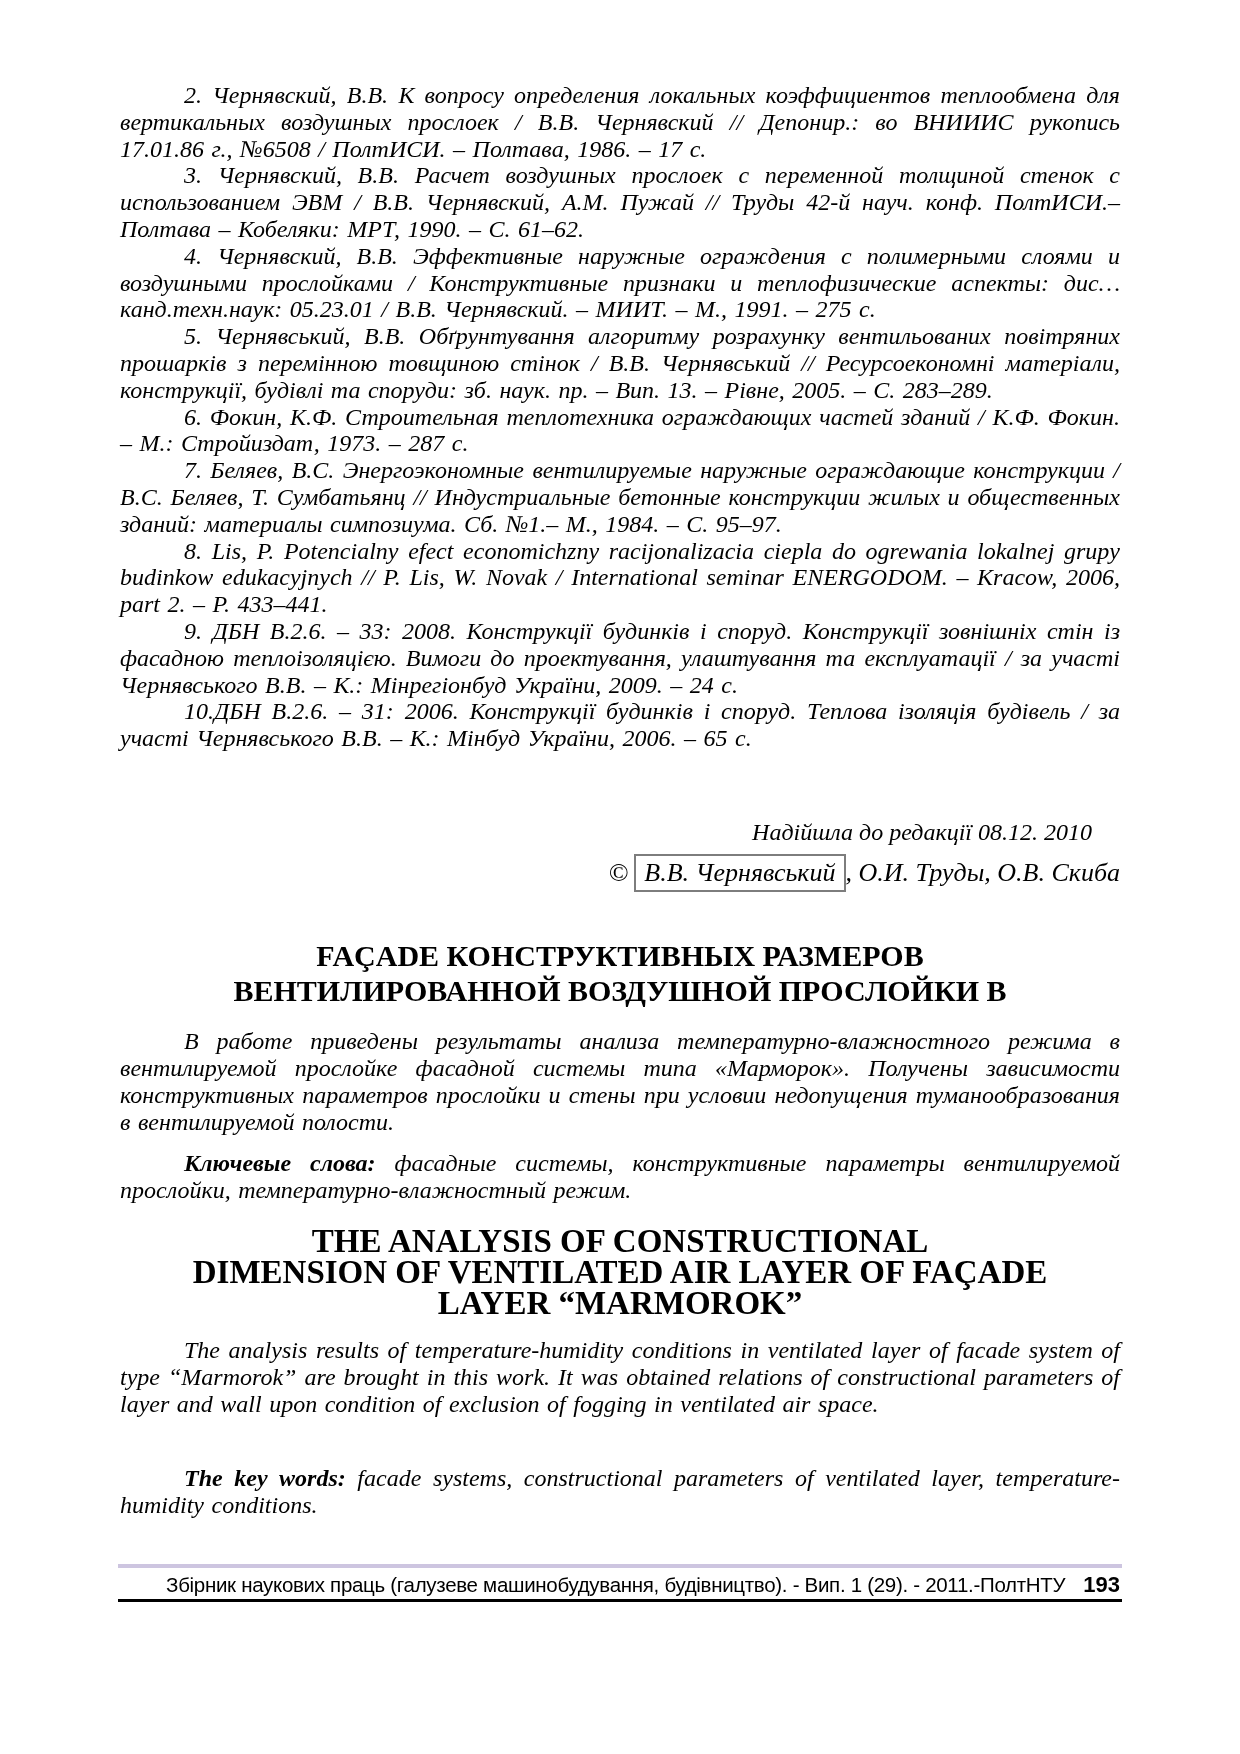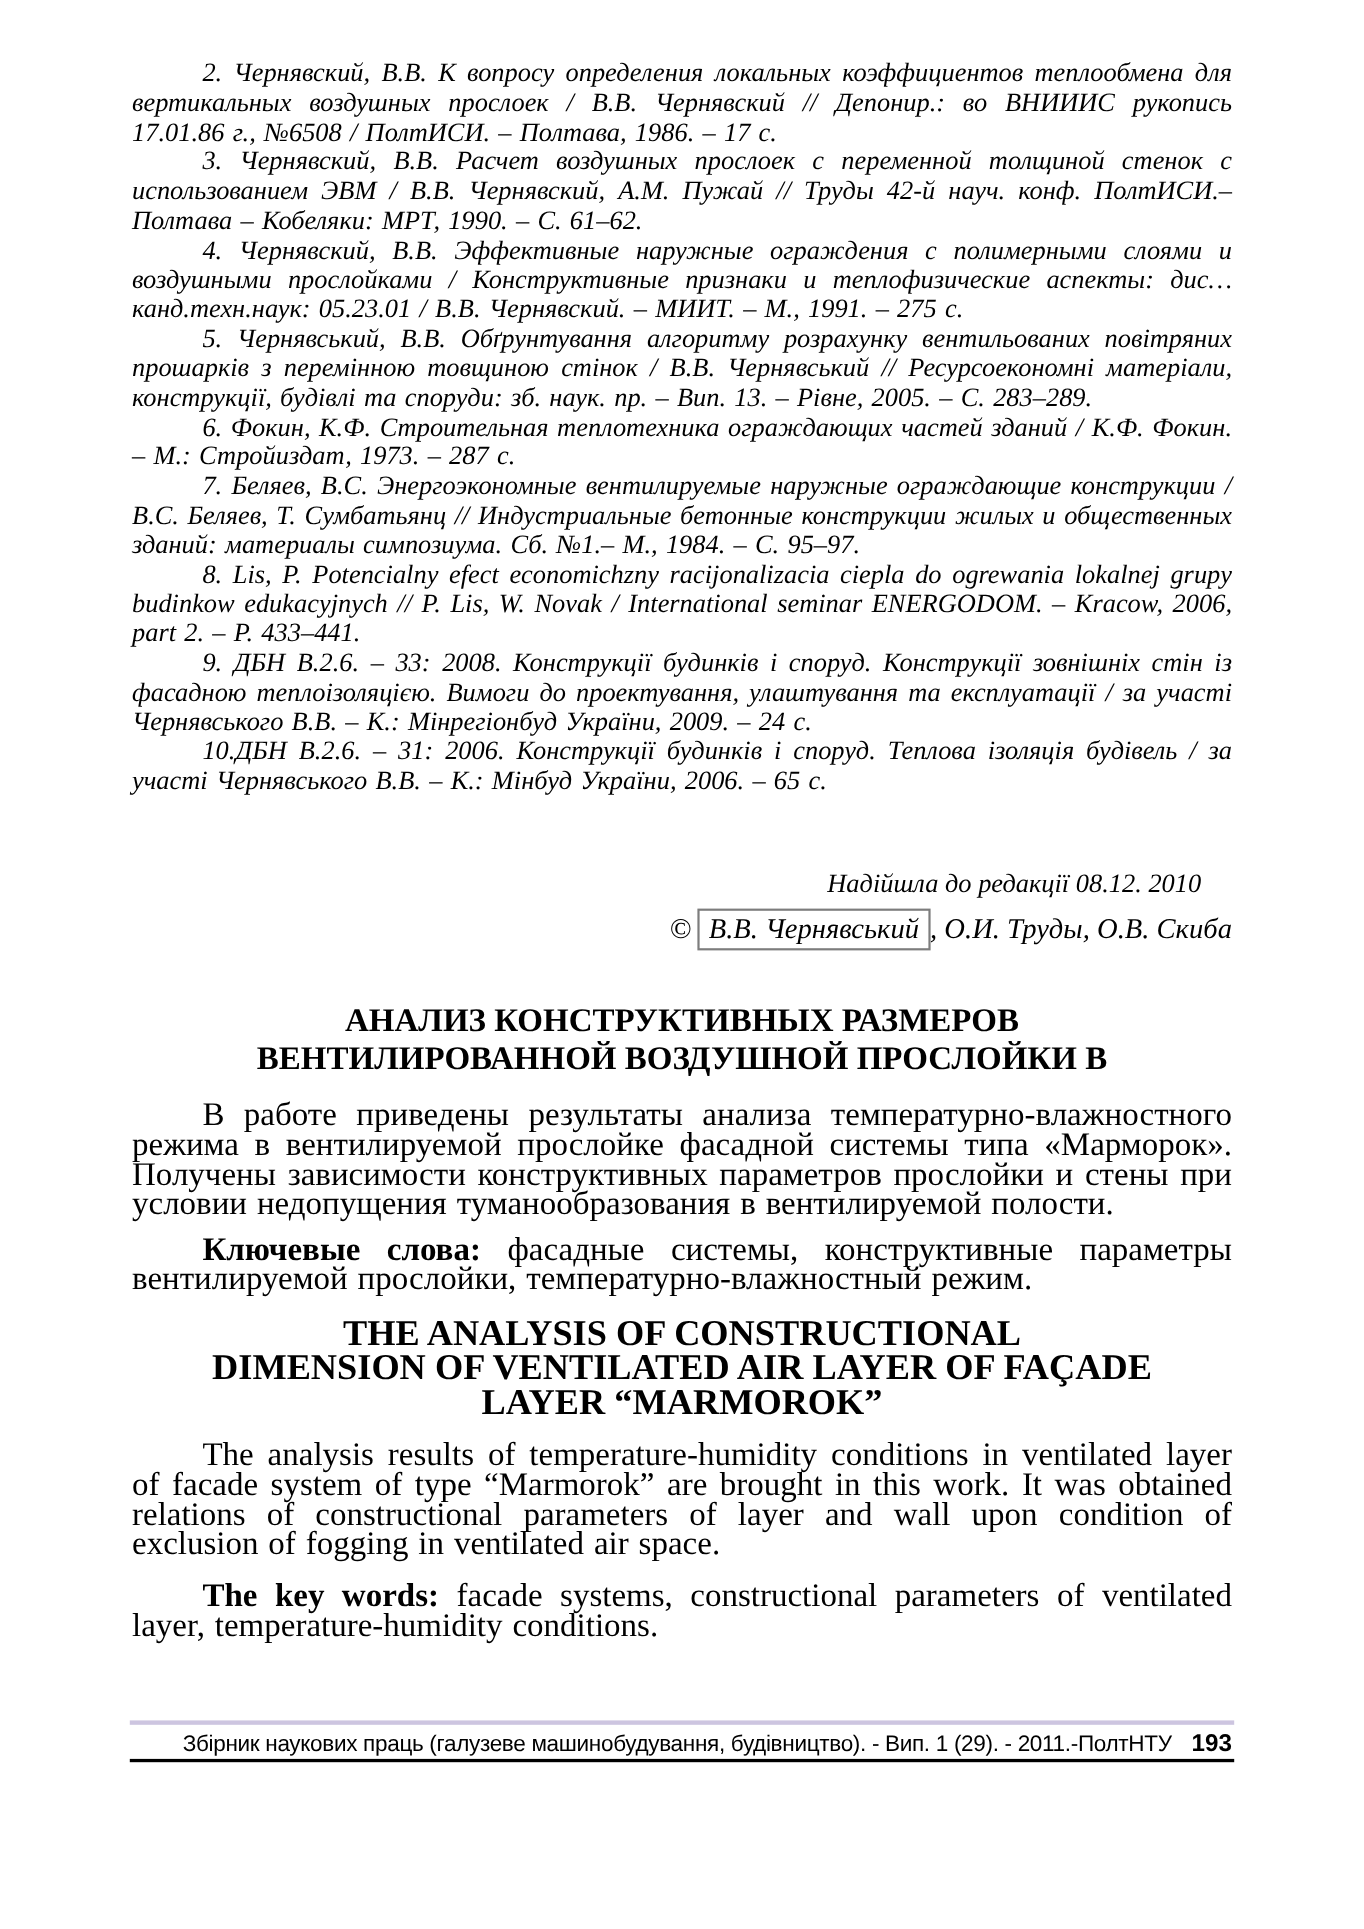--- a/index.html
+++ b/index.html
@@ -10,21 +10,21 @@
     background: #ffffff;
     color: #000000;
     font-family: "Liberation Serif", serif;
     overflow: hidden;
   }
   .content {
     position: absolute;
     left: 120px;
     top: 0;
     width: 1000px;
-    padding-top: 54px;
+    padding-top: 82px;
     box-sizing: content-box;
   }
   .refs-section { min-height: 690px; }
   .ref {
     margin: 0;
     font-style: italic;
     font-size: 24px;
     line-height: 26.8px;
     text-align: justify;
     text-indent: 64px;
@@ -61,21 +61,22 @@
   .title-en {
     margin-top: 22px;
     text-align: center;
     font-weight: bold;
     font-size: 33px;
     line-height: 31px;
   }
   .title-line { white-space: nowrap; }
   .abstract, .keywords {
     margin: 0;
-    font-size: 30px;
+    font-style: italic;
+    font-size: 24px;
     line-height: 27px;
     text-align: justify;
     text-indent: 64px;
     word-spacing: 1.5px;
   }
   .abstract-ru { margin-top: 20px; min-height: 108px; }
   .keywords-ru { margin-top: 14px; min-height: 54px; }
   .abstract-en { margin-top: 18px; min-height: 108px; }
   .keywords-en { margin-top: 20px; min-height: 54px; }
   .kw-label { font-weight: bold; }
@@ -117,21 +118,21 @@
       <p class="ref">10.ДБН В.2.6. – 31: 2006. Конструкції будинків і споруд. Теплова ізоляція будівель / за участі Чернявського В.В. – К.: Мінбуд України, 2006. – 65 с.</p>
     </div>
 
     <div class="received">Надійшла до редакції 08.12. 2010</div>
 
     <div class="copyright">
       <span>©</span><span class="boxed-author">В.В. Чернявський</span><span>, О.И. Труды, О.В. Скиба</span>
     </div>
 
     <div class="title-ru">
-      <div class="title-line">АНАЛИЗ КОНСТРУКТИВНЫХ РАЗМЕРОВ</div>
+      <div class="title-line">FAÇADE КОНСТРУКТИВНЫХ РАЗМЕРОВ</div>
       <div class="title-line">ВЕНТИЛИРОВАННОЙ ВОЗДУШНОЙ ПРОСЛОЙКИ В</div>
     </div>
 
     <p class="abstract abstract-ru">В работе приведены результаты анализа температурно-влажностного режима в вентилируемой прослойке фасадной системы типа «Марморок». Получены зависимости конструктивных параметров прослойки и стены при условии недопущения туманообразования в вентилируемой полости.</p>
 
     <p class="keywords keywords-ru">
       <span class="kw-label">Ключевые слова:</span><span> фасадные системы, конструктивные параметры вентилируемой прослойки, температурно-влажностный режим.</span>
     </p>
 
     <div class="title-en">

